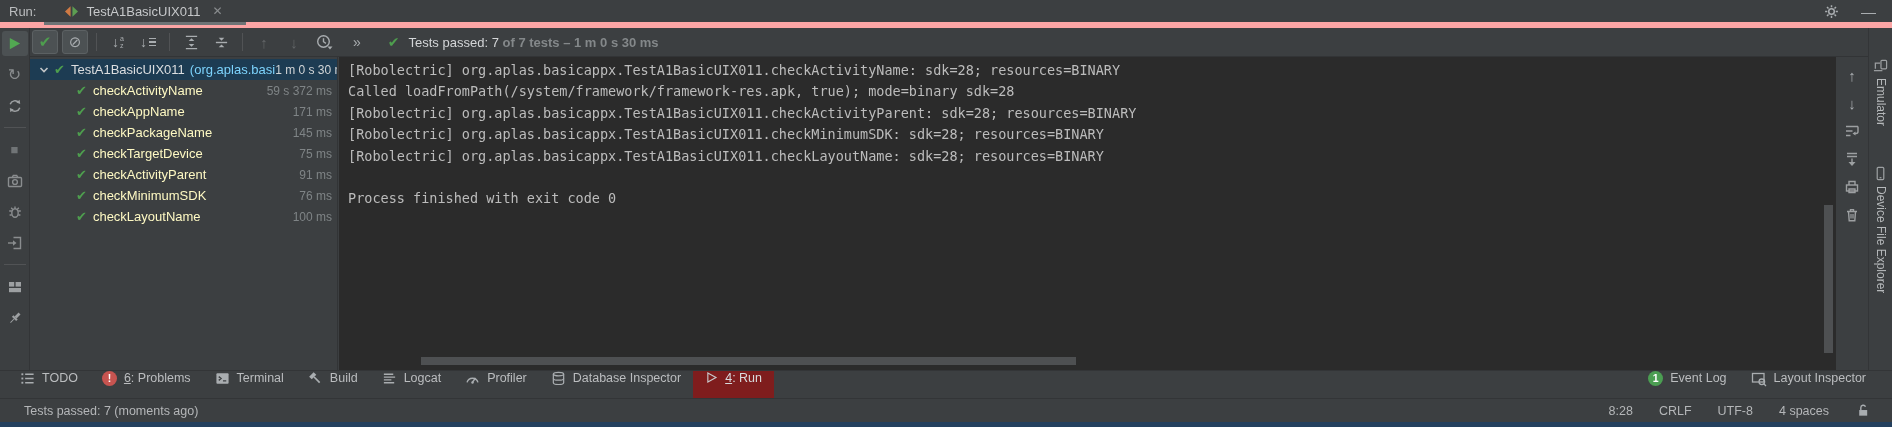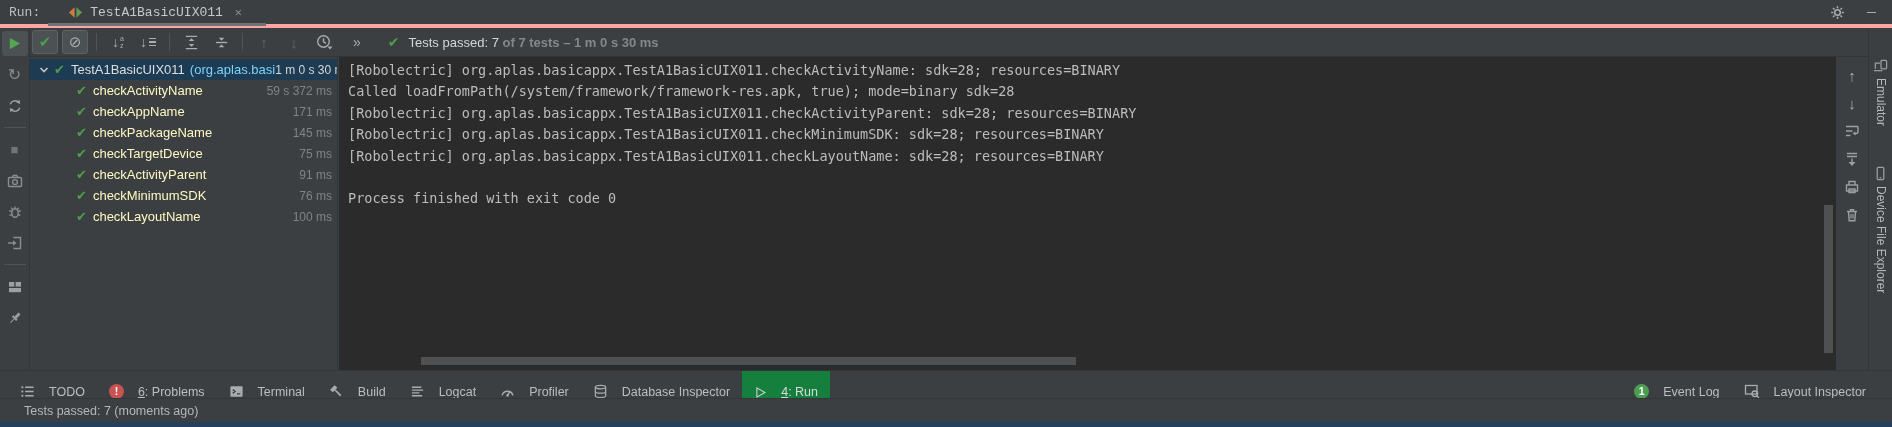--- a/index.html
+++ b/index.html
@@ -8,21 +8,21 @@
     position:relative; width:1892px; height:427px;
     background:#3c3f41; color:#bbbdbf;
     font-family:"Liberation Sans", sans-serif; font-size:13px;
     -webkit-font-smoothing:antialiased;
   }
   .icon-svg { display:block; }
   .ibtn { display:flex; align-items:center; justify-content:center; cursor:default; }
 
   
   .titlebar { position:absolute; left:0; top:0; width:100%; height:28px;
-    display:flex; align-items:center; border-bottom:4px solid #fca5a5;font-family:Liberation Mono, monospace; }
+    display:flex; align-items:center; border-bottom:6px solid #fca5a5; }
   .run-label { margin-left:9px; color:#bbbdbf; }
   .tab { position:relative; margin-left:22px; height:28px; display:flex; align-items:center; padding:0 10px 0 6px; }
   .tab-title { margin:0 10px 0 7px; color:#c6c8ca; }
   .tab-close { color:#8a8d8f; font-size:12px; padding:0 2px; }
   .tab-underline { position:absolute; left:-14px; right:-12px; bottom:0; height:3px; background:#6e7375; }
   .titlebar-right { margin-left:auto; display:flex; align-items:center; gap:22px; padding-right:16px; }
   .minimize-glyph { color:#a9adb0; font-size:15px; }
 
   
   .toolbar-row { position:absolute; left:30px; top:28px; height:29px; right:24px;
@@ -83,23 +83,23 @@
   .rstripe { position:absolute; right:0; top:28px; width:24px; height:342px; border-left:1px solid #333537;
     display:flex; flex-direction:column; align-items:center; }
   .stripe-tab { display:flex; flex-direction:column; align-items:center; gap:5px; color:#b6b9bb; font-size:12px; }
   .stripe-tab .vtext { writing-mode:vertical-rl; }
   .stripe-tab.first { margin-top:30px; }
   .stripe-tab.second { margin-top:40px; }
 
   
   .bottom-bar { position:absolute; left:0; top:370px; width:100%; height:28px;
     display:flex; align-items:center; border-top:1px solid #333537; font-size:12.5px; }
-  .bitem { display:flex; align-items:flex-end; gap:14px; height:28px; padding:0 12px; color:#bbbdbf; }
+  .bitem { display:flex; align-items:flex-start; gap:7px; height:28px; padding:0 12px; color:#bbbdbf; }
   .bitem.first { margin-left:8px; }
-  .bitem.selected { background:#15803d; color:#d8dadc; }
+  .bitem.selected { background:#7f1d1d; color:#d8dadc; }
   .badge { width:15px; height:15px; border-radius:50%; color:#fff; font-size:10.5px; font-weight:bold;
     display:flex; align-items:center; justify-content:center; }
   .badge.red { background:#c75450; }
   .badge.green { background:#4b9e52; }
   .mn { text-decoration:underline; }
   .bottom-right { margin-left:auto; display:flex; align-items:center; margin-right:14px; }
 
   
   .status-bar { position:absolute; left:0; top:398px; width:100%; height:24px;
     display:flex; align-items:center; border-top:1px solid #333537; font-size:12.5px; color:#b4b6b8; }
@@ -446,16 +446,28 @@
           <circle cx="10.8" cy="10.8" r="2.8" stroke="#a9adb0" stroke-width="1.3" fill="none"></circle>
           <path d="M12.8 12.8l2.2 2.2" stroke="#a9adb0" stroke-width="1.3"></path>
         </svg>
         <span>Layout Inspector</span>
       </div>
     </div>
   </div>
 
   <div class="status-bar">
     <span class="status-msg">Tests passed: 7 (moments ago)</span>
+    <div class="status-right">
+      <span>8:28</span>
+      <span>CRLF</span>
+      <span>UTF-8</span>
+      <span>4 spaces</span>
+      <span>
+        <svg class="icon-svg" width="15" height="15" viewBox="0 0 16 16">
+          <rect x="4.5" y="7.5" width="8.5" height="6" fill="#a9adb0"></rect>
+          <path d="M6.2 7.5V5a2.6 2.6 0 0 1 5-1" stroke="#a9adb0" stroke-width="1.5" fill="none"></path>
+        </svg>
+      </span>
+    </div>
   </div>
   <div class="bottom-edge"></div>
 
 </div>
 
 </body></html>

